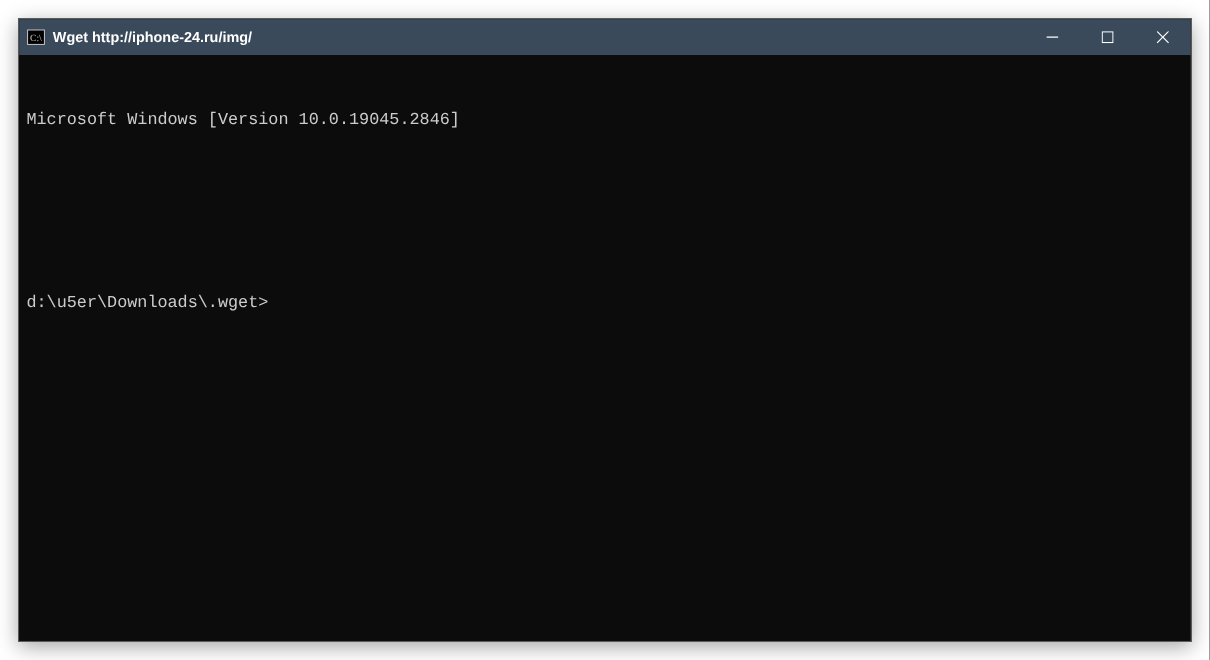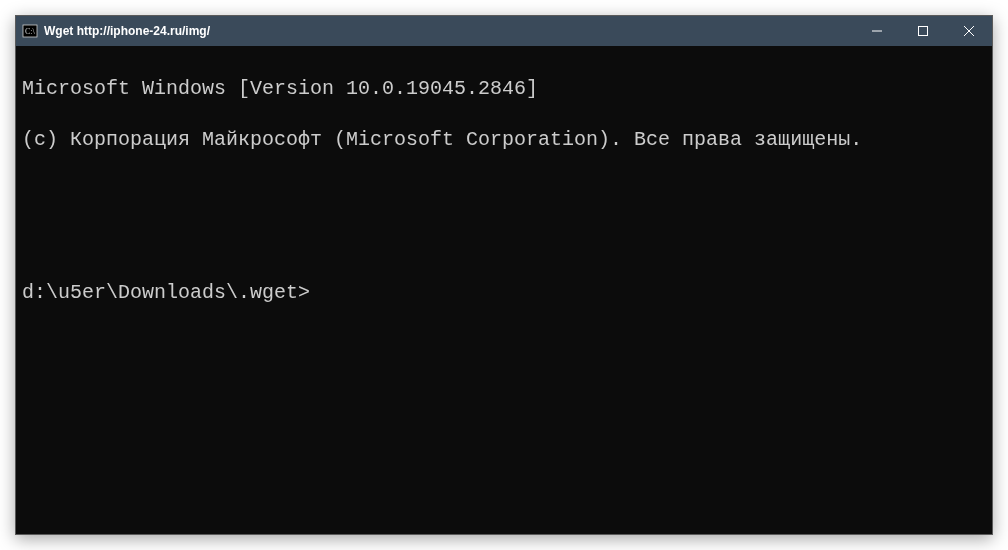--- a/index.html
+++ b/index.html
@@ -70,23 +70,23 @@
       cursor: pointer;
     }
     .titlebar-btn svg {
       width: 10px;
       height: 10px;
       stroke: #ffffff;
       stroke-width: 1;
       fill: none;
     }
     .terminal {
-      padding: 0 6px;
+      padding: 12px 6px;
       font-family: Consolas, "Courier New", monospace;
-      font-size: 20px;
+      font-size: 14px;
       line-height: 17px;
       color: #cccccc;
       background: #0c0c0c;
       height: calc(100% - 30px);
       overflow: hidden;
       white-space: pre-wrap;
       word-break: break-all;
     }
     .terminal-line {
       display: block;
@@ -127,18 +127,17 @@
       <div class="titlebar-btn close">
         <svg viewBox="0 0 10 10">
             <line x1="0" y1="0" x2="10" y2="10"></line>
             <line x1="10" y1="0" x2="0" y2="10"></line>
           </svg>
       </div>
     </div>
   </div>
   <div class="terminal">
     <span class="terminal-line">Microsoft Windows [Version 10.0.19045.2846]</span>
-    <span class="terminal-line">(c) Корпорация Майкрософт (Microsoft Corporation). Все права защищены.</span>
     <span class="blank-line"></span>
     <span class="blank-line"></span>
     <span class="prompt-line"><span>d:\u5er\Downloads\.wget&gt;</span></span>
   </div>
 </div>
 
 </body></html>

